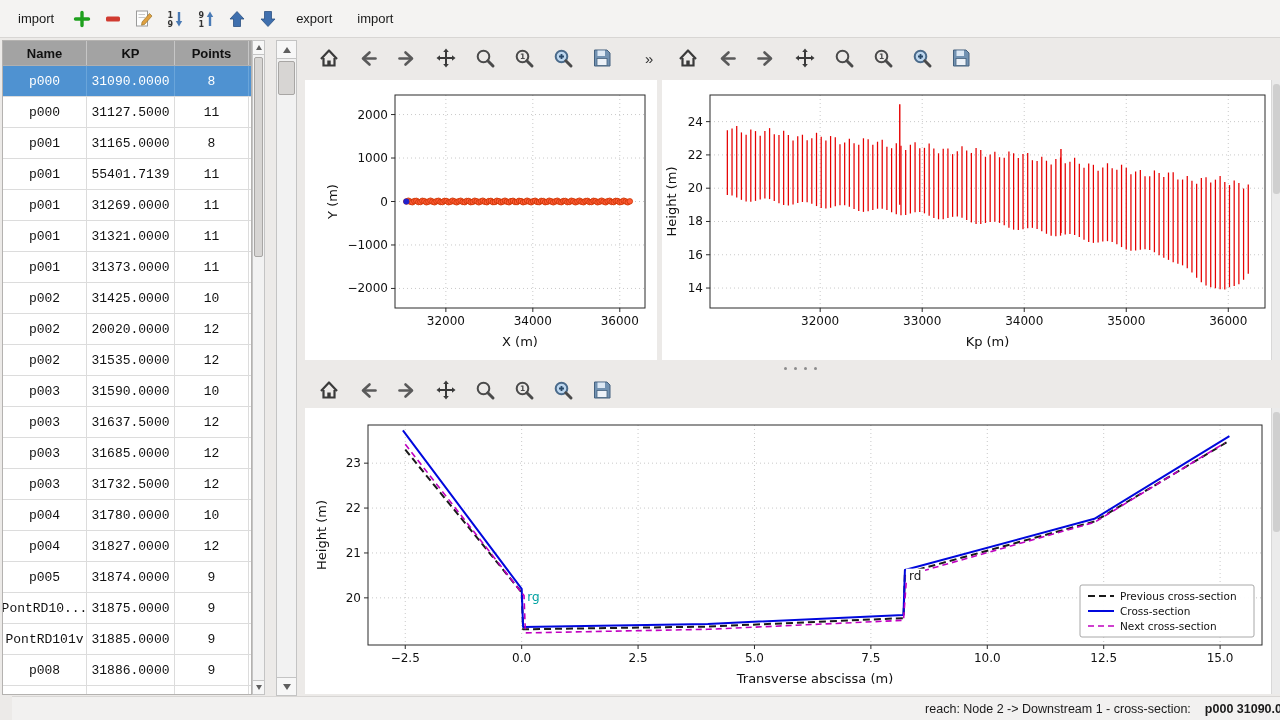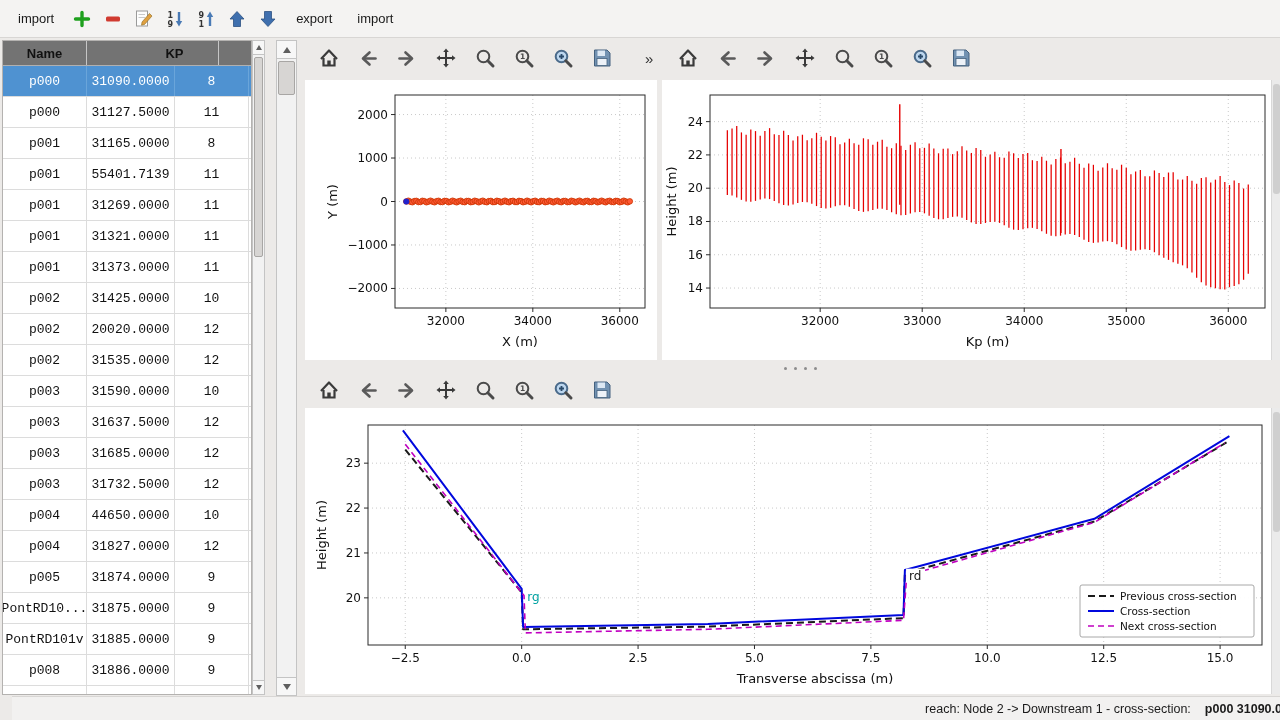--- a/index.html
+++ b/index.html
@@ -3,21 +3,21 @@
 <meta charset="utf-8">
 <style>
   html,body{margin:0;padding:0;}
   body{width:1280px;height:720px;background:#eceae8;font-family:"Liberation Sans","DejaVu Sans",sans-serif;overflow:hidden;position:relative;}
   
   #menubar{position:absolute;left:0;top:0;width:1280px;height:38px;background:#f4f3f2;border-bottom:1px solid #d8d6d4;display:flex;align-items:center;padding:12px 8px;box-sizing:border-box;gap:5px;}
   .menu-label{font-size:13px;color:#1a1a1a;padding:5px 10px;border-radius:3px;cursor:default;}
   .tbtn{width:26px;height:26px;display:flex;align-items:center;justify-content:center;border-radius:3px;}
   
   #table-panel{position:absolute;left:2px;top:40px;width:250px;height:655px;background:#fff;border:1px solid #b4b2b0;box-sizing:border-box;overflow:hidden;}
-  .thead{display:grid;grid-template-columns:84px 88px 74px;height:24px;background:#737373;border-bottom:1px solid #b0b0b0;font-weight:bold;font-size:13px;color:#111;gap:44px;}
+  .thead{display:grid;grid-template-columns:84px 88px 74px;height:24px;background:#a3a3a3;border-bottom:1px solid #b0b0b0;font-weight:bold;font-size:13px;color:#111;}
   .thead div{display:flex;align-items:center;justify-content:center;border-right:1px solid #c6c6c6;}
   .trow{display:grid;grid-template-columns:84px 88px 74px;height:30px;font-size:13px;color:#111;border-bottom:1px solid #dcdcdc;background:#fff;font-family:Liberation Mono, monospace;}
   .trow div{display:flex;align-items:center;justify-content:center;border-right:1px solid #dcdcdc;overflow:hidden;white-space:nowrap;}
   .trow.selected{background:#4f92d1;}
   .trow.selected div{color:#fff;border-right-color:#6aa5da;}
   
   .vscroll{position:absolute;background:#f2f2f2;border:1px solid #c4c4c4;box-sizing:border-box;}
   .sb-btn{position:absolute;left:0;width:100%;background:#f7f7f7;border-bottom:1px solid #c4c4c4;display:flex;align-items:center;justify-content:center;box-sizing:border-box;}
   .sb-btn.bottom{border-bottom:none;border-top:1px solid #c4c4c4;}
   .sb-thumb{position:absolute;left:1px;background:#d7d5d3;border:1px solid #a8a6a4;border-radius:2px;box-sizing:border-box;}
@@ -164,21 +164,21 @@
           <div>31685.0000</div>
           <div>12</div>
         </div>
         <div class="trow">
           <div>p003</div>
           <div>31732.5000</div>
           <div>12</div>
         </div>
         <div class="trow">
           <div>p004</div>
-          <div>44650.0000</div>
+          <div>31780.0000</div>
           <div>10</div>
         </div>
         <div class="trow">
           <div>p004</div>
           <div>31827.0000</div>
           <div>12</div>
         </div>
         <div class="trow">
           <div>p005</div>
           <div>31874.0000</div>

